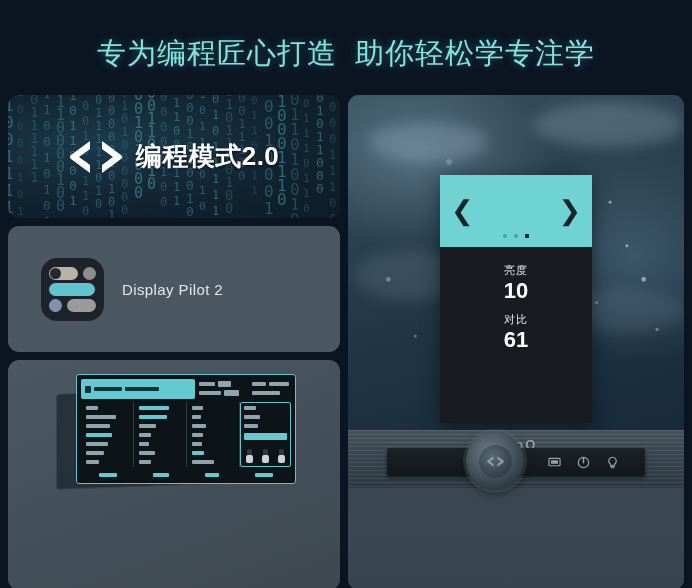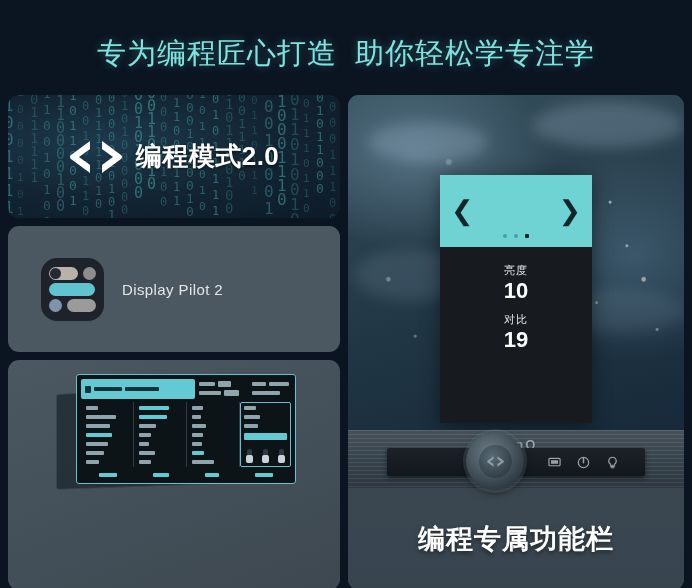--- a/index.html
+++ b/index.html
@@ -637,21 +637,21 @@
           <span class="pdot active"></span>
         </div>
       </div>
       <div id="osd-body">
         <div class="osd-setting">
           <div class="set-label">亮度</div>
           <div class="set-value">10</div>
         </div>
         <div class="osd-setting">
           <div class="set-label">对比</div>
-          <div class="set-value">19</div>
+          <div class="set-value">61</div>
         </div>
       </div>
     </div>
 
     <div id="monitor-lower"></div>
 
     <div id="bezel">
       <div id="benq-logo">BenQ</div>
     </div>
 
@@ -672,16 +672,15 @@
 
     <div id="dial">
       <div id="dial-inner">
         <svg width="19" height="13" viewBox="0 0 54 40">
           <path d="M21 4 L21 12 L10 20 L21 28 L21 36 L2 22 Q0 20 2 18 Z" fill="#8e9ca6"></path>
           <path d="M33 4 L33 12 L44 20 L33 28 L33 36 L52 22 Q54 20 52 18 Z" fill="#8e9ca6"></path>
         </svg>
       </div>
     </div>
 
-    <div id="monitor-caption">编程专属功能栏</div>
   </div>
 
 </div>
 
 </body></html>

